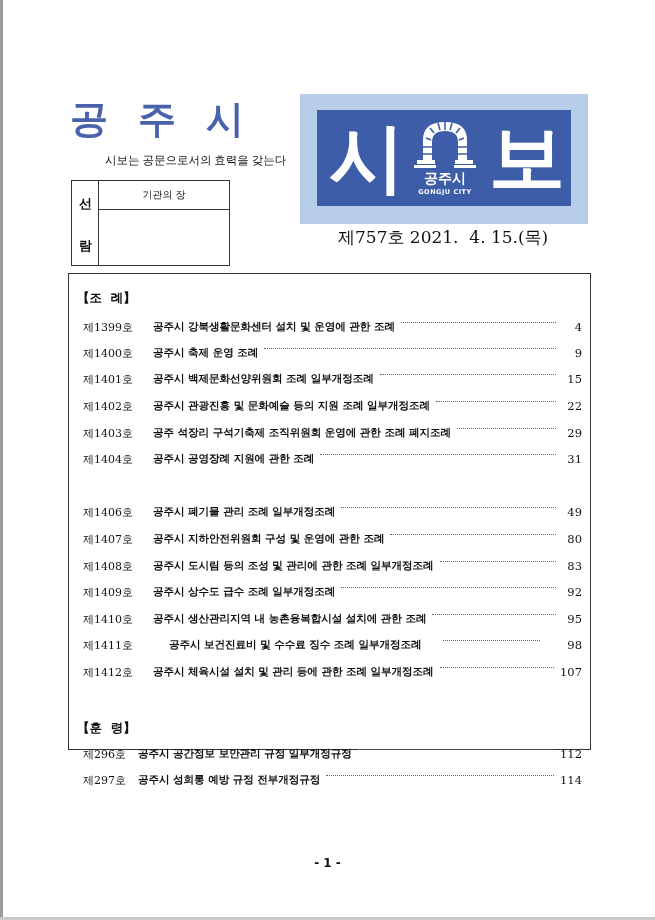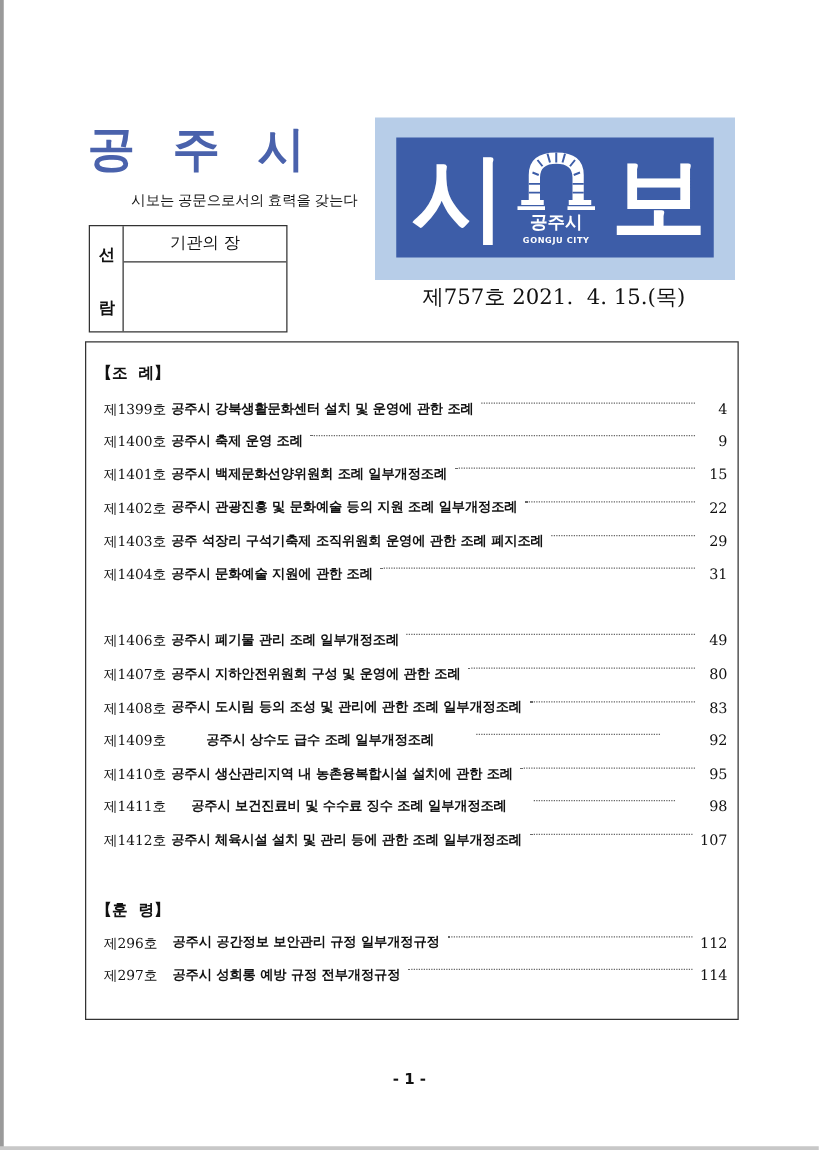--- a/index.html
+++ b/index.html
@@ -70,21 +70,21 @@
   }
   .circ-head {
     position: absolute;
     left: 27px; top: 0;
     right: 0; height: 29px;
     border-bottom: 1.5px solid #333;
     box-sizing: border-box;
     text-align: center;
     line-height: 28px;
     font-family: "DejaVu Sans", "Liberation Sans", sans-serif;
-    font-size: 13px;
+    font-size: 10px;
   }
   .circ-body {
     position: absolute;
     left: 27px; top: 29px;
     right: 0; bottom: 0;
   }
 
   .logo-outer {
     position: absolute;
     left: 300px; top: 94px;
@@ -139,21 +139,21 @@
     position: absolute;
     left: 338px; top: 226px;
     font-family: "DejaVu Serif", "Liberation Serif", serif;
     font-size: 17px;
     white-space: pre;
   }
 
   .toc-box {
     position: absolute;
     left: 68px; top: 273px;
-    width: 523px; height: 543px;
+    width: 523px; height: 477px;
     border: 1.5px solid #333;
     box-sizing: border-box;
   }
   .section-heading {
     position: absolute;
     left: 8px;
     font-family: "DejaVu Sans", "Liberation Sans", sans-serif;
     font-size: 12.5px;
     font-weight: bold;
     white-space: pre;
@@ -169,21 +169,21 @@
   }
   .toc-num {
     font-family: "DejaVu Serif", "Liberation Serif", serif;
     white-space: nowrap;
   }
   .toc-title {
     font-family: "DejaVu Sans", "Liberation Sans", sans-serif;
     font-weight: bold;
     font-size: 10.6px;
     white-space: nowrap;
-    margin-left: 4px;
+    margin-left: 20px;
     letter-spacing: -0.1px;
   }
   .toc-leader {
     flex: 1;
     border-bottom: 1px dotted #666;
     margin: 0 6px 0 6px;
     height: 0;
     transform: translateY(2px);
   }
   .toc-page {
@@ -275,21 +275,21 @@
     <span class="toc-page">22</span>
   </div>
   <div class="toc-row" style="top:152px;">
     <span class="toc-num">제1403호</span>
     <span class="toc-title">공주 석장리 구석기축제 조직위원회 운영에 관한 조례 폐지조례</span>
     <span class="toc-leader"></span>
     <span class="toc-page">29</span>
   </div>
   <div class="toc-row" style="top:178px;">
     <span class="toc-num">제1404호</span>
-    <span class="toc-title">공주시 문화예술 지원에 관한 조례</span>
+    <span class="toc-title">공주시 공영장례 지원에 관한 조례</span>
     <span class="toc-leader"></span>
     <span class="toc-page">31</span>
   </div>
   <div class="toc-row" style="top:231px;">
     <span class="toc-num">제1406호</span>
     <span class="toc-title">공주시 폐기물 관리 조례 일부개정조례</span>
     <span class="toc-leader"></span>
     <span class="toc-page">49</span>
   </div>
   <div class="toc-row" style="top:258px;">
@@ -297,21 +297,21 @@
     <span class="toc-title">공주시 지하안전위원회 구성 및 운영에 관한 조례</span>
     <span class="toc-leader"></span>
     <span class="toc-page">80</span>
   </div>
   <div class="toc-row" style="top:285px;">
     <span class="toc-num">제1408호</span>
     <span class="toc-title">공주시 도시림 등의 조성 및 관리에 관한 조례 일부개정조례</span>
     <span class="toc-leader"></span>
     <span class="toc-page">83</span>
   </div>
-  <div class="toc-row" style="top:311px;gap:28px;">
+  <div class="toc-row" style="top:311px;">
     <span class="toc-num">제1409호</span>
     <span class="toc-title">공주시 상수도 급수 조례 일부개정조례</span>
     <span class="toc-leader"></span>
     <span class="toc-page">92</span>
   </div>
   <div class="toc-row" style="top:338px;">
     <span class="toc-num">제1410호</span>
     <span class="toc-title">공주시 생산관리지역 내 농촌융복합시설 설치에 관한 조례</span>
     <span class="toc-leader"></span>
     <span class="toc-page">95</span>

